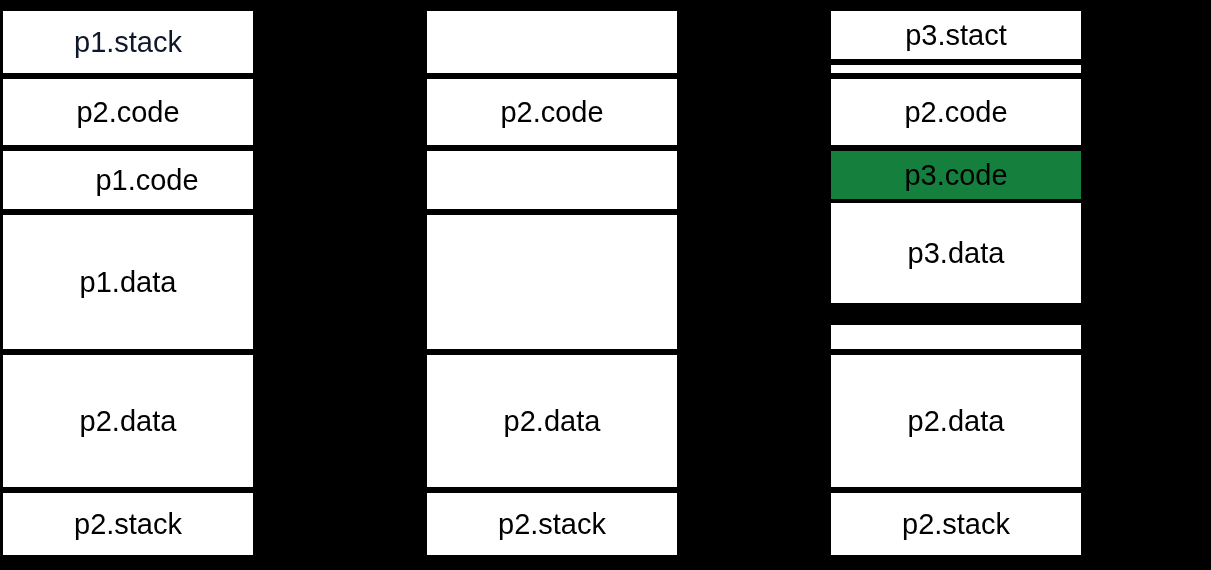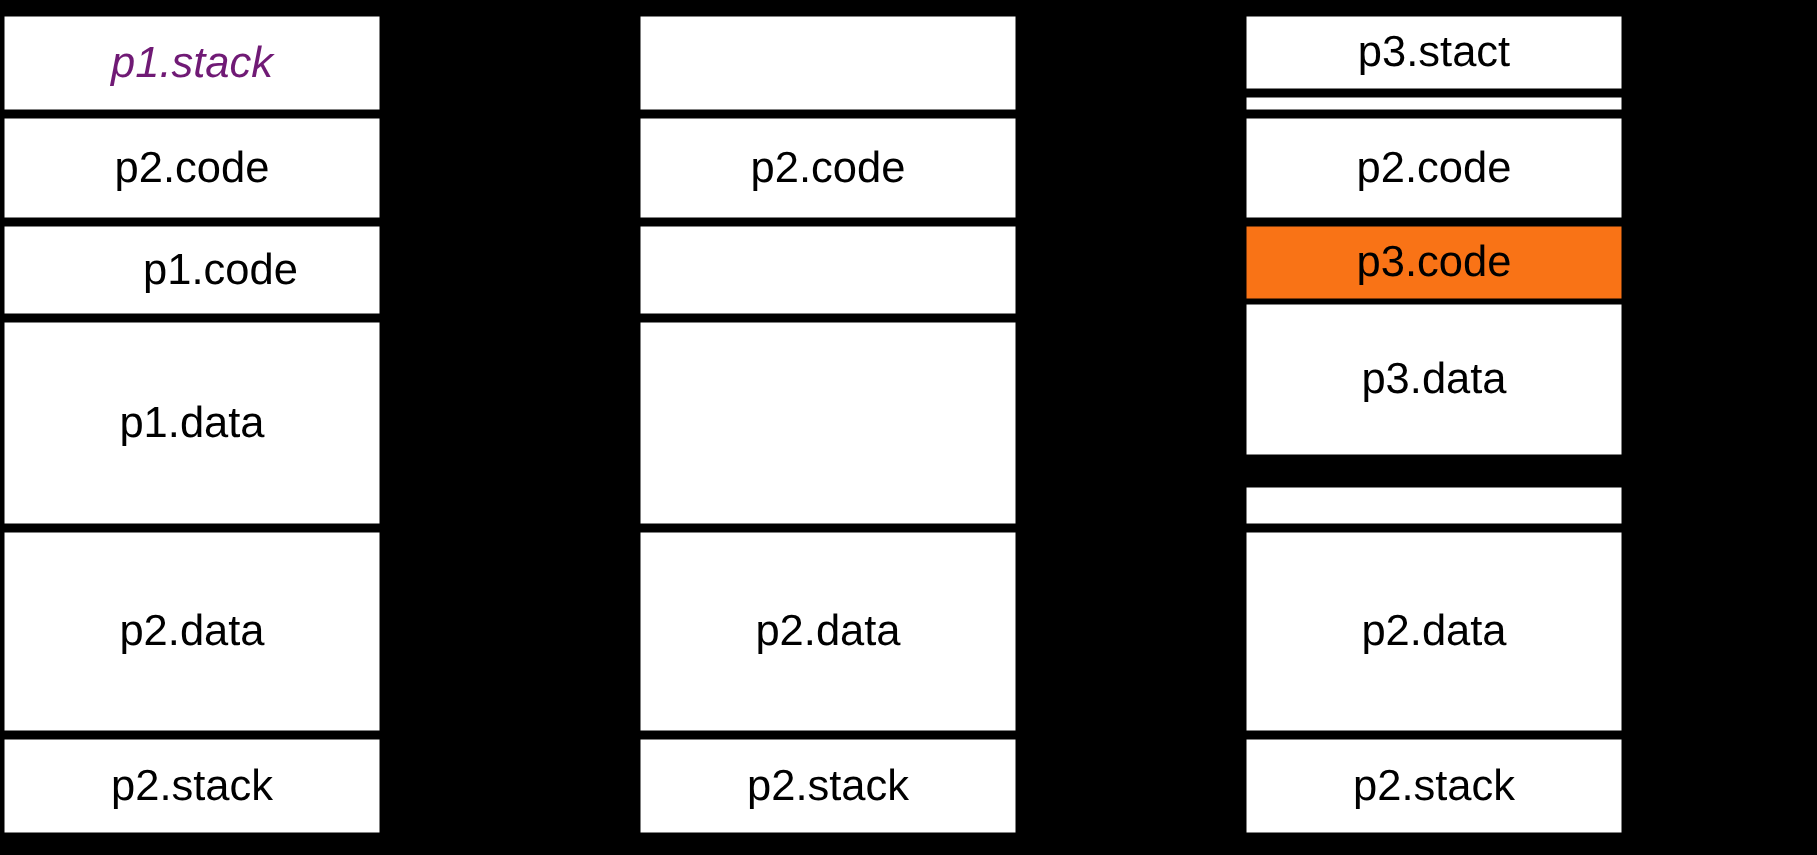--- a/index.html
+++ b/index.html
@@ -50,21 +50,21 @@
   }
   .seg.thin {
     font-size: 0;
   }
 </style>
 </head>
 <body>
 
 <div class="diagram" style="width: 1211px; height: 570px; background: rgb(0, 0, 0);">
     <div class="column" style="left: 0px; top: 8px; width: 256px; height: 550px;">
-      <div class="seg" style="top: 0px; height: 68px; background: rgb(255, 255, 255); color: #701a75; font-style: italic;">
+      <div class="seg" style="top: 0px; height: 68px; background: rgb(255, 255, 255); color: #0f172a;">
         <span>p1.stack</span>
       </div>
       <div class="seg" style="top: 68px; height: 72px; background: rgb(255, 255, 255); color: rgb(0, 0, 0);">
         <span>p2.code</span>
       </div>
       <div class="seg" style="top: 140px; height: 64px; background: rgb(255, 255, 255); color: rgb(0, 0, 0); padding-left: 38px;">
         <span>p1.code</span>
       </div>
       <div class="seg" style="top: 204px; height: 140px; background: rgb(255, 255, 255); color: rgb(0, 0, 0);">
         <span>p1.data</span>
@@ -91,21 +91,21 @@
       </div>
     </div>
     <div class="column" style="left: 828px; top: 8px; width: 256px; height: 550px;">
       <div class="seg" style="top: 0px; height: 54px; background: rgb(255, 255, 255); color: rgb(0, 0, 0); align-items: center;">
         <span>p3.stact</span>
       </div>
       <div class="seg thin" style="top: 54px; height: 14px; background: rgb(255, 255, 255); color: rgb(0, 0, 0);"></div>
       <div class="seg" style="top: 68px; height: 72px; background: rgb(255, 255, 255); color: rgb(0, 0, 0);">
         <span>p2.code</span>
       </div>
-      <div class="seg" style="top: 140px; height: 54px; background: #f97316; color: rgb(0, 0, 0);">
+      <div class="seg" style="top: 140px; height: 54px; background: #15803d; color: rgb(0, 0, 0);">
         <span>p3.code</span>
       </div>
       <div class="seg thin" style="top: 194px; height: 14px; background: rgb(255, 255, 255); color: rgb(0, 0, 0);"></div>
       <div class="seg" style="top: 192px; height: 106px; background: rgb(255, 255, 255); color: rgb(0, 0, 0);">
         <span>p3.data</span>
       </div>
       <div class="seg thin" style="top: 314px; height: 30px; background: rgb(255, 255, 255); color: rgb(0, 0, 0);"></div>
       <div class="seg" style="top: 344px; height: 138px; background: rgb(255, 255, 255); color: rgb(0, 0, 0);">
         <span>p2.data</span>
       </div>

